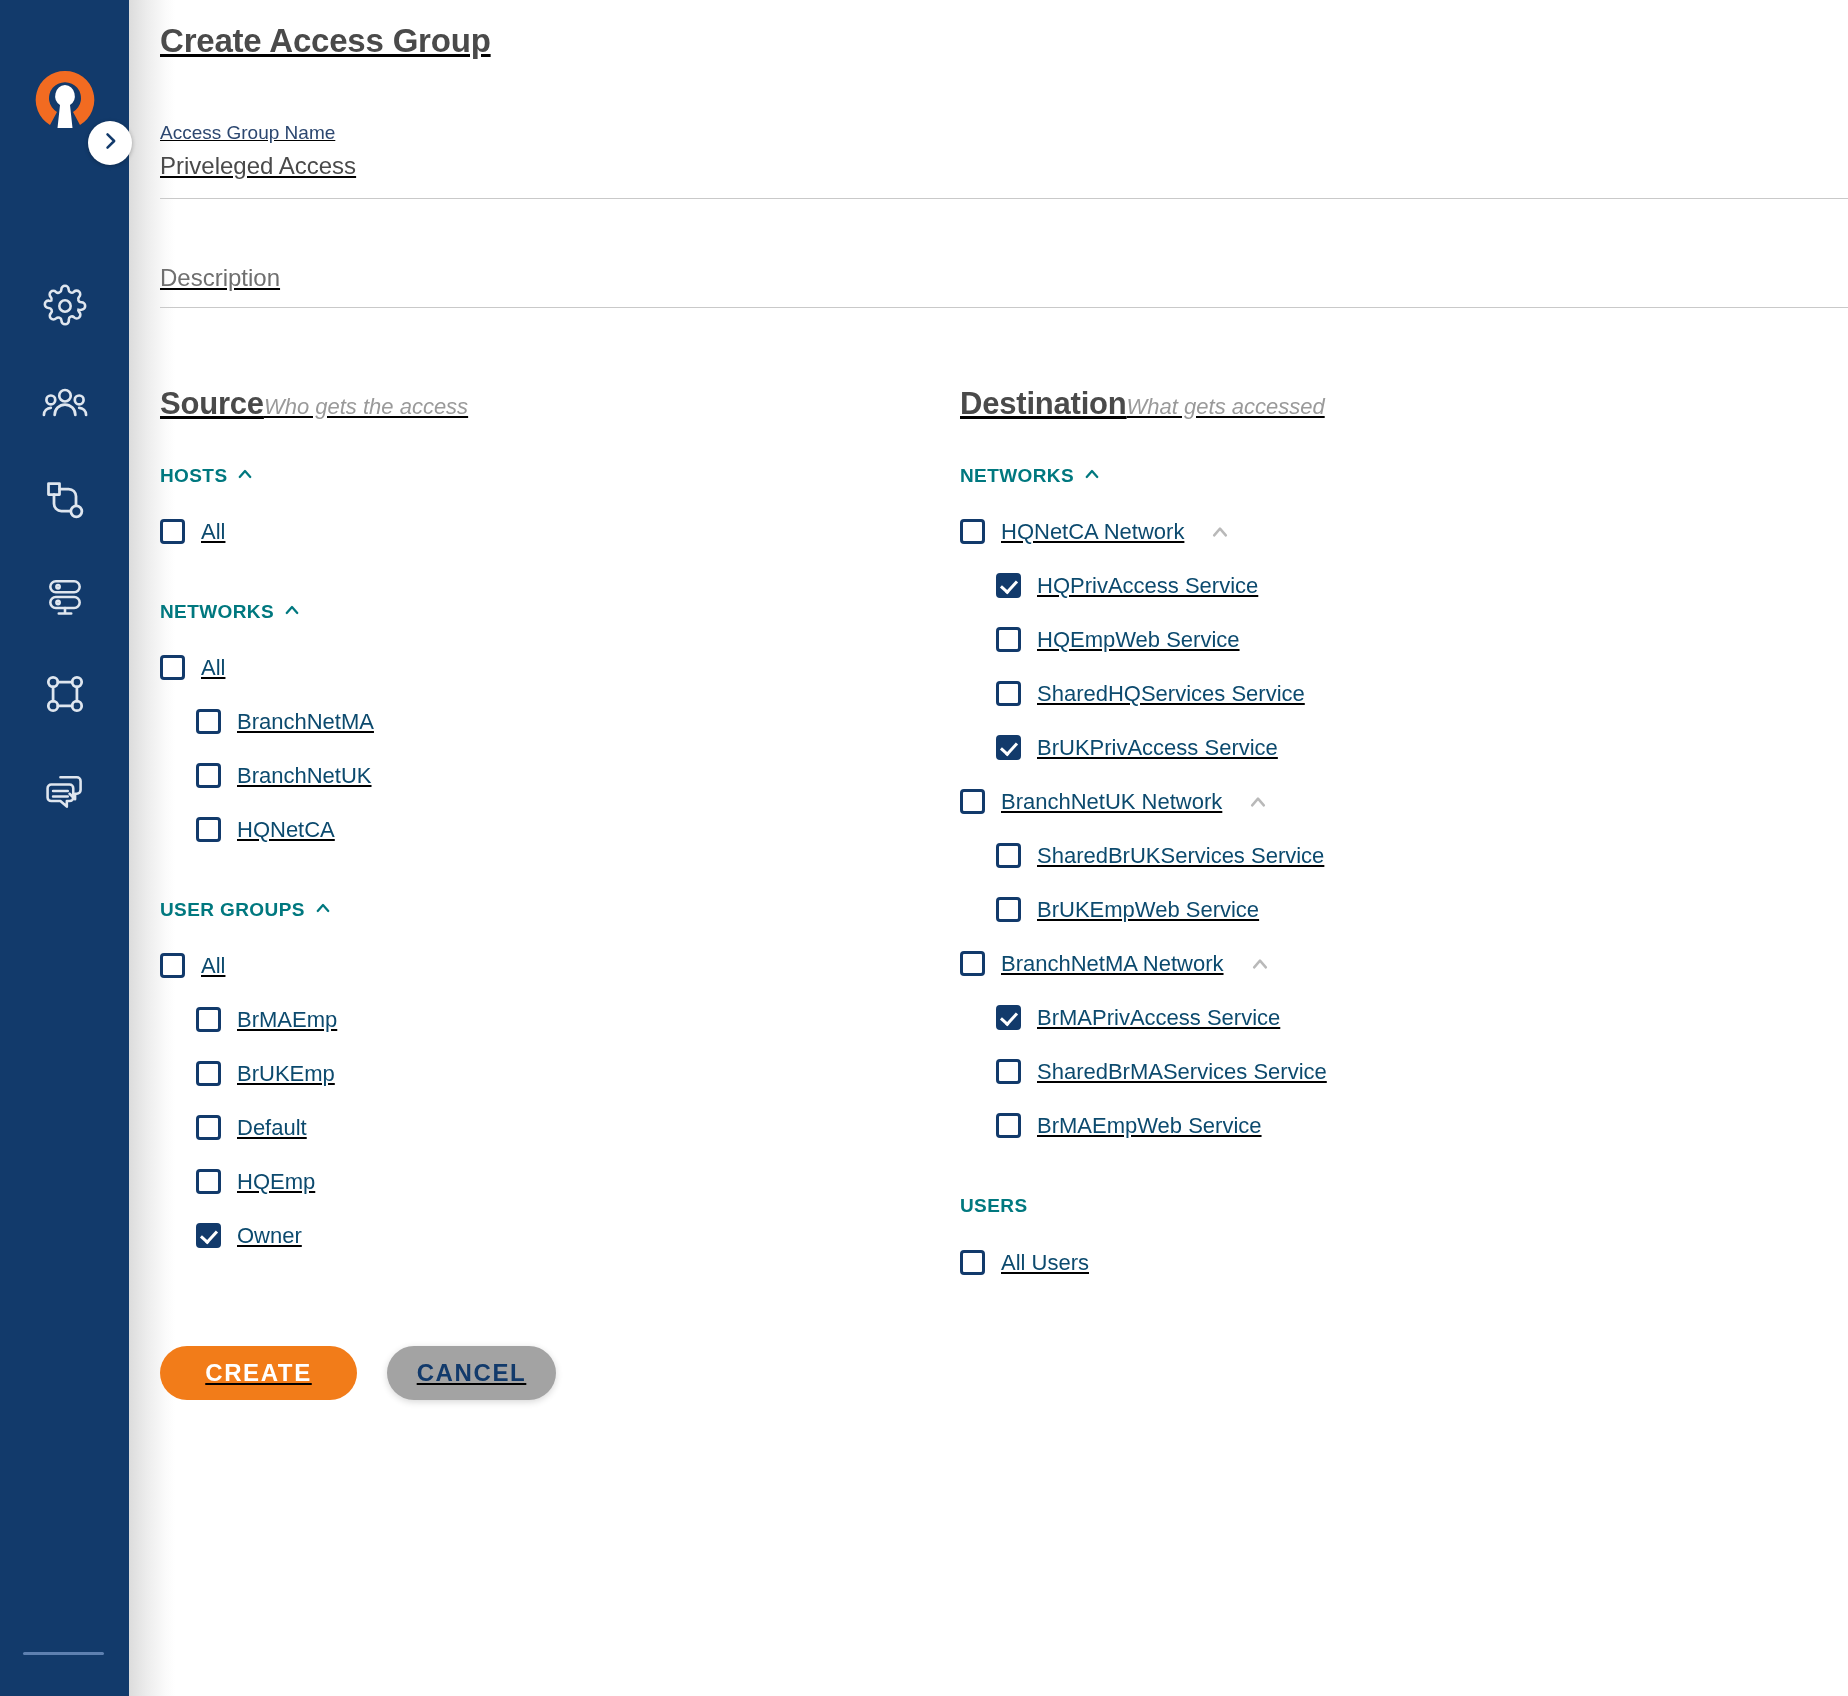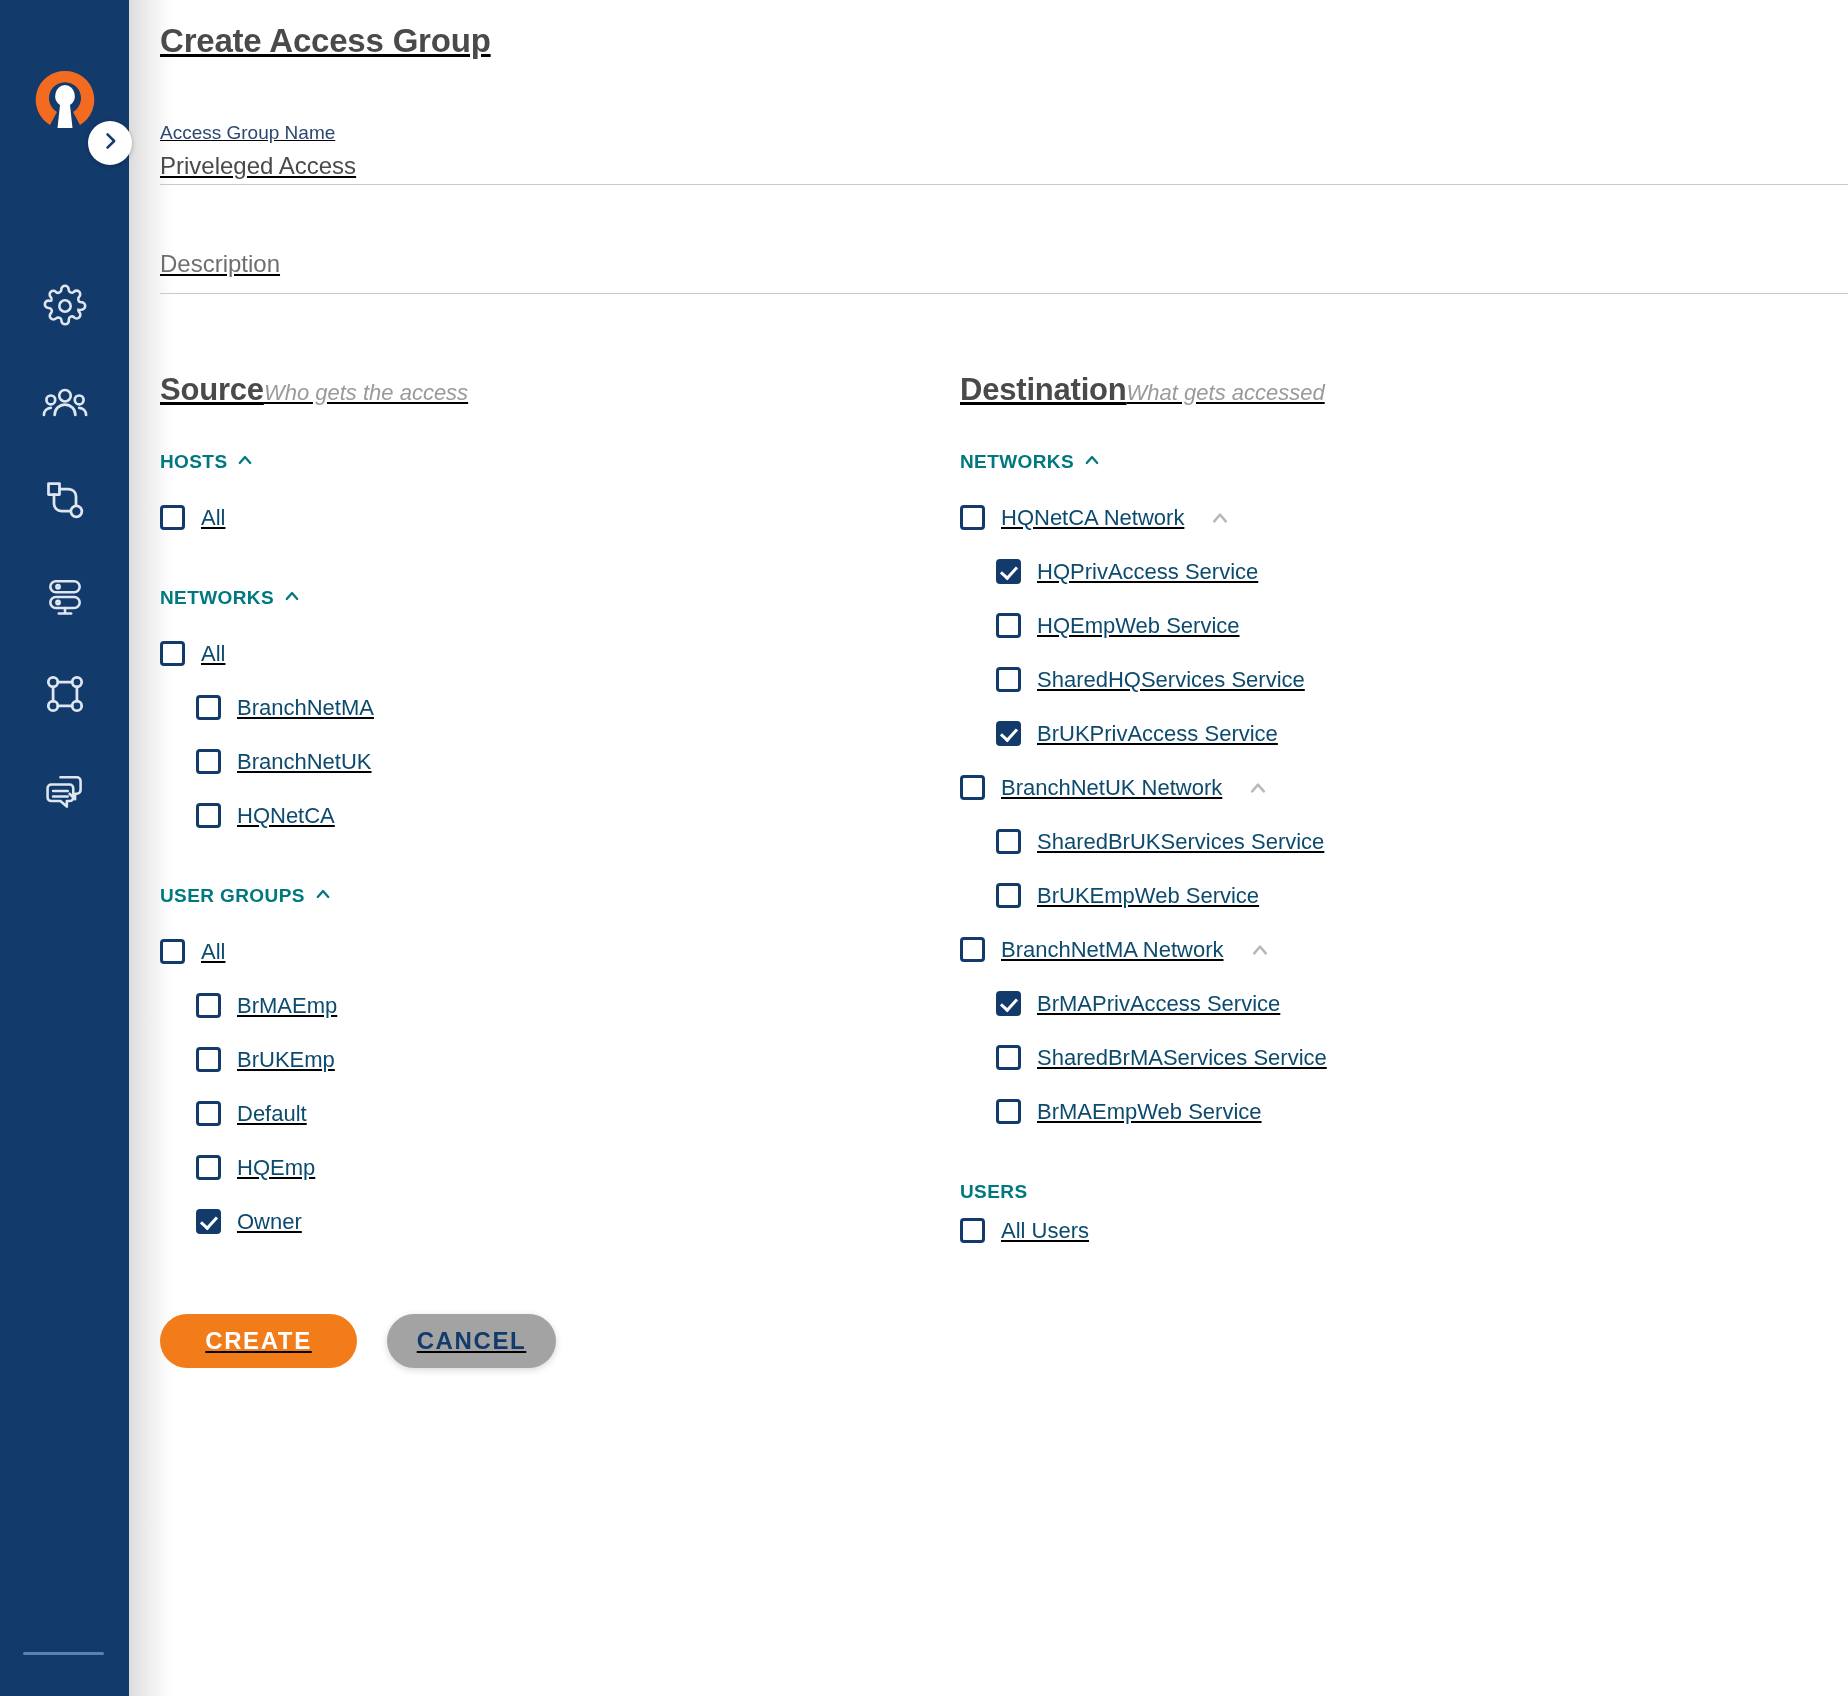--- a/index.html
+++ b/index.html
@@ -101,21 +101,21 @@
   .field-label {
     font-size: 19px;
     color: #2C4770;
     line-height: 1.2;
   }
   .field-value {
     font-size: 24px;
     color: #4a4a4a;
     line-height: 1.35;
     margin-top: 5px;
-    padding-bottom: 2px;
+    padding-bottom: 16px;
     border-bottom: 1px solid #c9c9c9;
     margin-right: 0;
   }
   .field-block.desc { margin-top: 63px; }
   .field-placeholder {
     font-size: 24px;
     color: #6f6f6f;
     line-height: 1.35;
     padding-bottom: 12px;
     border-bottom: 1px solid #c9c9c9;
@@ -149,21 +149,21 @@
   .section-label {
     display: inline-flex;
     gap: 9px;
     color: #00787F;
     font-size: 19px;
     font-weight: 700;
     letter-spacing: 0.4px;
     cursor: pointer;
     margin-bottom: 18px;
   }
-  .section-label.users { margin-bottom: 1px; }
+  .section-label.users { margin-bottom: 19px; }
   .section-gap { height: 42px; }
 
   .row {
     display: flex;
     align-items: center;
     gap: 16px;
     height: 54px;
   }
   .row.indent { padding-left: 36px; }
   .row .label {

